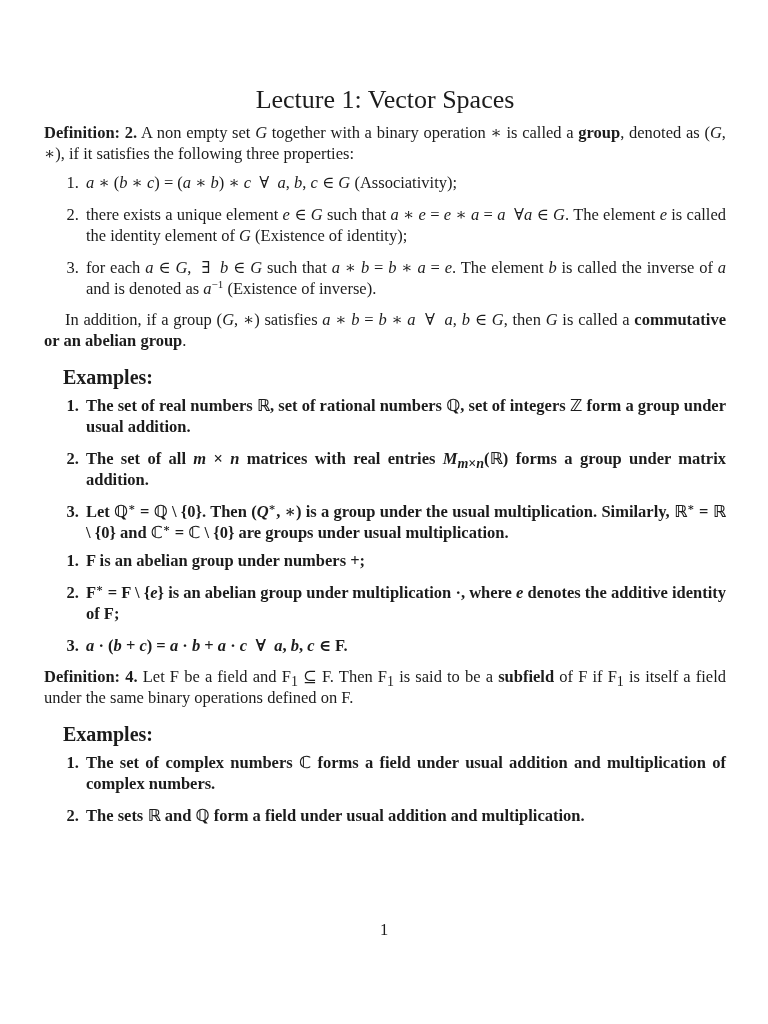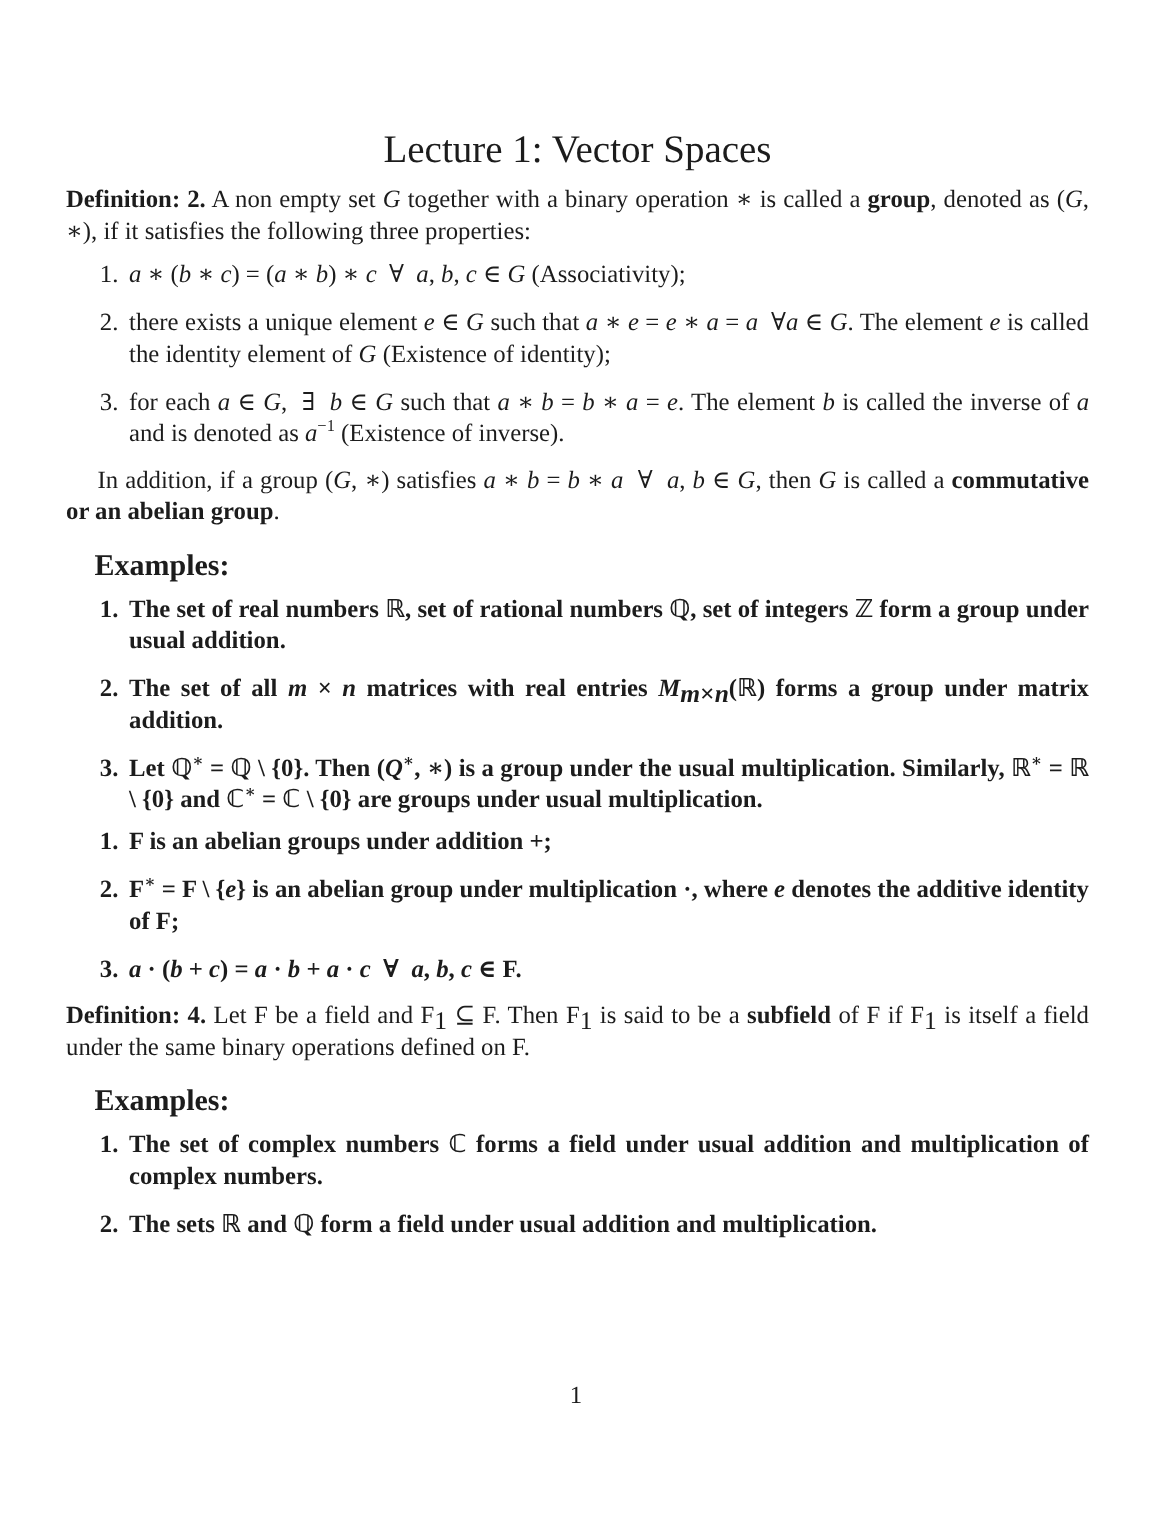--- a/index.html
+++ b/index.html
@@ -45,21 +45,21 @@
   }
   ol.doc-list {
     margin: 8px 0 0 0;
     padding-left: 39px;
     text-align: justify;
   }
   ol.doc-list.tight { margin-top: 7px; font-weight: bold; }
   ol.doc-list li { padding-left: 3px; }
   ol.doc-list li + li { margin-top: 11px; }
   sup { font-size: 11px; line-height: 0; }
-  sub { font-size: 17px; line-height: 0; }
+  sub { font-size: 14px; line-height: 0; }
   .pageno {
     position: absolute;
     left: 0;
     right: 0;
     top: 919px;
     text-align: center;
   }
 </style>
 </head>
 <body>
@@ -82,21 +82,21 @@
   <h2 class="examples">Examples:</h2>
 
   <ol class="doc-list tight">
     <li>The set of real numbers ℝ, set of rational numbers ℚ, set of integers ℤ form a group under usual addition.</li>
     <li>The set of all <i>m</i> × <i>n</i> matrices with real entries <i>M</i><sub><i>m</i>×<i>n</i></sub>(ℝ) forms a group under matrix addition.</li>
     <li>Let ℚ<sup>∗</sup> = ℚ \ {0}. Then (<i>Q</i><sup>∗</sup>, ∗) is a group under the usual multiplication. Similarly, ℝ<sup>∗</sup> = ℝ \ {0} and ℂ<sup>∗</sup> = ℂ \ {0} are groups under usual multiplication.</li>
   </ol>
 
 
   <ol class="doc-list tight">
-    <li>F is an abelian groups under addition +;</li>
+    <li>F is an abelian group under numbers +;</li>
     <li>F<sup>∗</sup> = F \ {<i>e</i>} is an abelian group under multiplication ·, where <i>e</i> denotes the additive identity of F;</li>
     <li><i>a</i> · (<i>b</i> + <i>c</i>) = <i>a</i> · <i>b</i> + <i>a</i> · <i>c</i> &nbsp;∀&nbsp; <i>a</i>, <i>b</i>, <i>c</i> ∈ F.</li>
   </ol>
 
   <p class="para"><b>Definition: 4.</b> Let F be a field and F<sub>1</sub> ⊆ F. Then F<sub>1</sub> is said to be a <b>subfield</b> of F if F<sub>1</sub> is itself a field under the same binary operations defined on F.</p>
 
   <h2 class="examples">Examples:</h2>
 
   <ol class="doc-list tight">
     <li>The set of complex numbers ℂ forms a field under usual addition and multiplication of complex numbers.</li>

